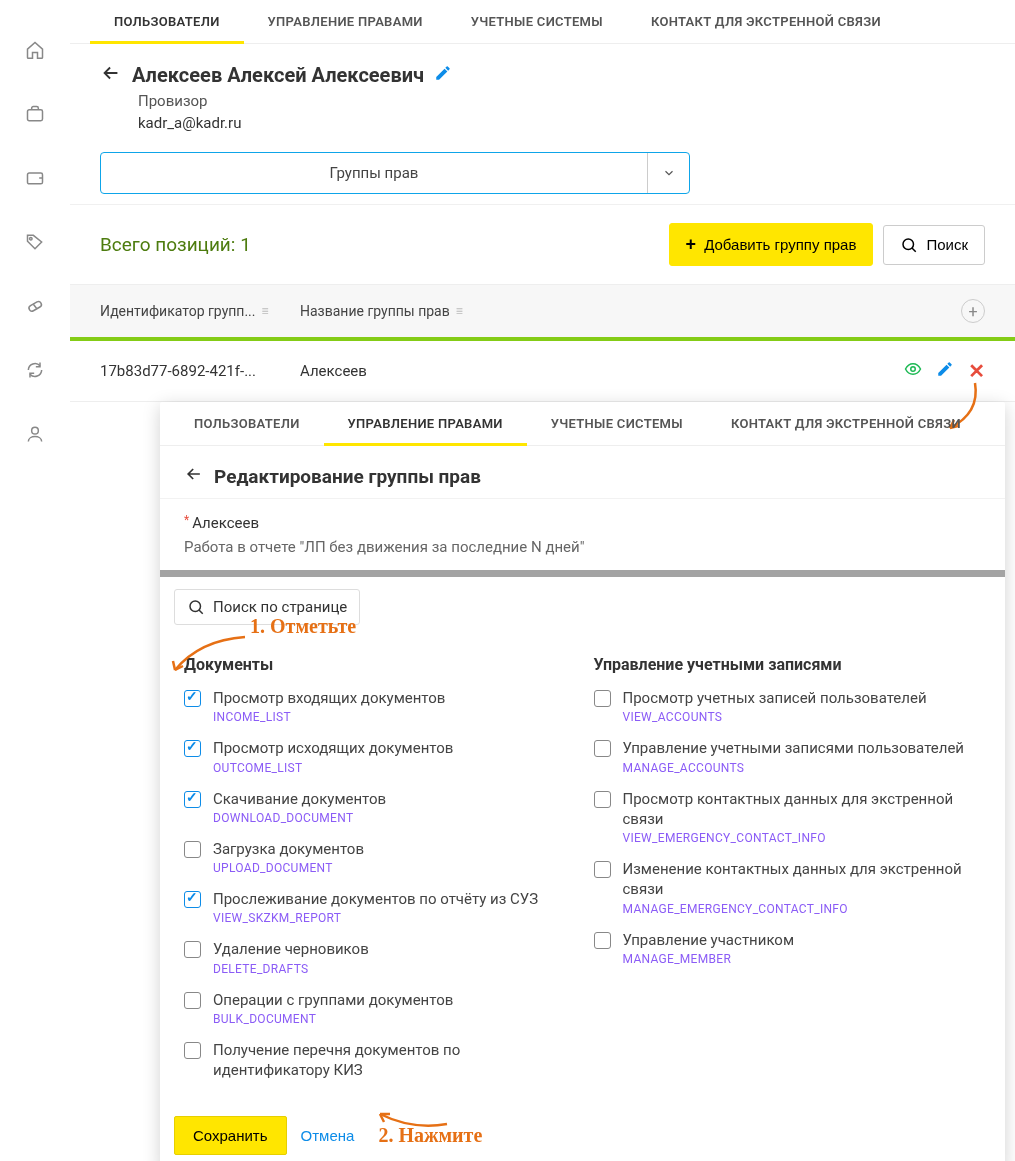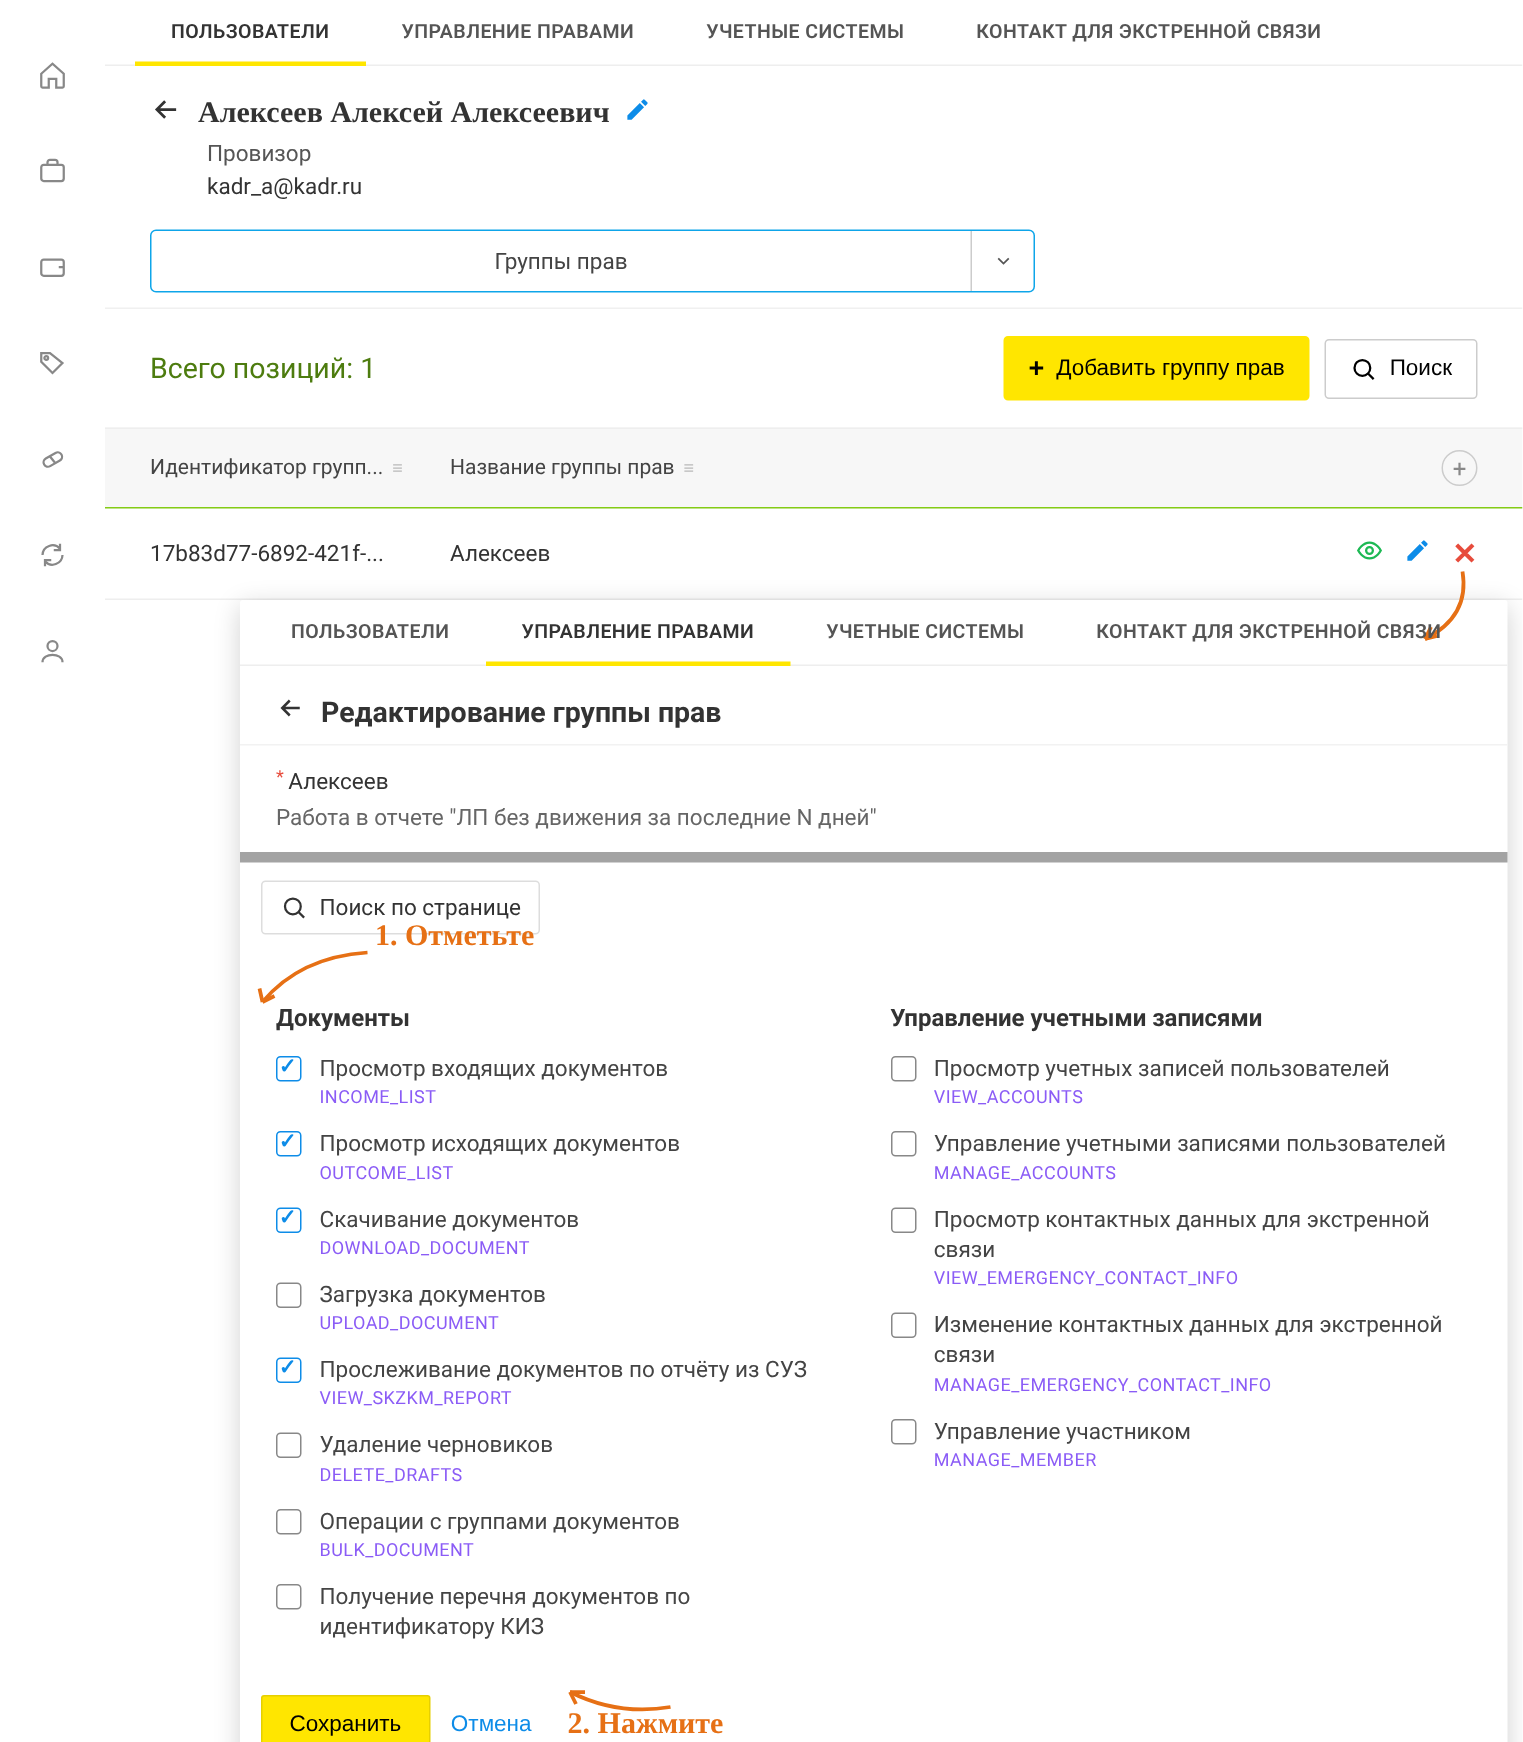--- a/index.html
+++ b/index.html
@@ -8,38 +8,38 @@
 .sidebar { width: 70px; padding-top: 40px; display: flex; flex-direction: column; align-items: center; gap: 40px; }
 .sidebar svg { width: 20px; height: 20px; stroke: #888; fill: none; stroke-width: 1.8; }
 .main { flex: 1; }
 
 .tabs { display: flex; border-bottom: 1px solid #eee; padding: 0 20px; }
 .tab { padding: 14px 24px; font-size: 13px; font-weight: 600; color: #555; cursor: pointer; position: relative; letter-spacing: 0.3px; }
 .tab.active::after { content: ""; position: absolute; bottom: -1px; left: 0; right: 0; height: 3px; background: #ffe600; }
 .tab.active { color: #333; }
 
 .user-header { padding: 18px 30px 10px; }
-.user-title-row { display: flex; align-items: center; gap: 10px; font-family: Liberation Serif, serif; }
+.user-title-row { display: flex; align-items: center; gap: 10px; }
 .user-title { font-size: 20px; font-weight: 700; color: #333; }
 .user-sub { margin-left: 38px; font-size: 15px; color: #555; margin-top: 4px; }
 .user-email { margin-left: 38px; font-size: 15px; color: #333; margin-top: 4px; }
 
 .dropdown-row { padding: 10px 30px; display: flex; }
 .dropdown { flex: 1; max-width: 590px; border: 1px solid #0ea5e9; border-radius: 4px; display: flex; height: 42px; }
 .dropdown-label { flex: 1; display: flex; align-items: center; justify-content: center; font-size: 15px; color: #444; }
 .dropdown-caret { width: 42px; border-left: 1px solid #ccc; display: flex; align-items: center; justify-content: center; }
 
 .toolbar { display: flex; align-items: center; padding: 18px 30px; border-top: 1px solid #f0f0f0; }
 .total-label { font-size: 19px; color: #4d7c0f; }
 .spacer { flex: 1; }
 .btn { padding: 10px 16px; font-size: 15px; border-radius: 3px; cursor: pointer; display: inline-flex; align-items: center; gap: 8px; }
 .btn-yellow { background: #ffe600; border: 1px solid #ffe600; font-weight: 500; }
 .btn-white { background: #fff; border: 1px solid #ccc; margin-left: 10px; font-weight: 500; }
 
-.table-head { display: flex; padding: 14px 30px; background: #f7f7f7; border-top: 1px solid #eee; border-bottom: 1px solid #84cc16; font-size: 14px; color: #444; }
+.table-head { display: flex; padding: 14px 30px; background: #f7f7f7; border-top: 1px solid #eee; border-bottom: 4px solid #84cc16; font-size: 14px; color: #444; }
 .th { display: flex; align-items: center; gap: 6px; }
 .th1 { width: 190px; }
 .th2 { flex: 1; padding-left: 10px; }
 .th-actions { width: 120px; display: flex; justify-content: flex-end; align-items: center; }
 .sort-icon { color: #bbb; font-size: 12px; }
 .plus-circle { width: 24px; height: 24px; border: 1px solid #ccc; border-radius: 50%; display: flex; align-items: center; justify-content: center; color: #888; font-size: 16px; }
 
 .table-row { display: flex; padding: 18px 30px; font-size: 15px; color: #333; border-bottom: 1px solid #eee; align-items: center; }
 .td1 { width: 190px; overflow: hidden; text-overflow: ellipsis; white-space: nowrap; }
 .td2 { flex: 1; padding-left: 10px; }
@@ -56,21 +56,21 @@
 .modal-name { padding: 14px 24px 14px; border-bottom: 7px solid #a3a3a3; }
 .required { color: #e74c3c; font-size: 12px; vertical-align: top; margin-right: 3px; }
 .name-val { font-size: 15px; color: #333; }
 .name-desc { font-size: 15px; color: #666; margin-top: 6px; }
 
 .search-row { padding: 12px 14px; }
 .search-box { border: 1px solid #ddd; border-radius: 3px; display: inline-flex; align-items: center; padding: 8px 12px; gap: 8px; font-size: 15px; }
 
 .perm-body { padding: 12px 24px 10px; display: flex; gap: 22px; position: relative; }
 .perm-col { flex: 1; }
-.perm-heading { font-weight: 700; font-size: 16px; margin: 22px 0 14px; }
+.perm-heading { font-weight: 700; font-size: 16px; margin: 6px 0 14px; }
 .perm-item { display: flex; gap: 12px; margin-bottom: 14px; align-items: flex-start; }
 .perm-label { font-size: 15px; color: #444; line-height: 1.35; }
 .perm-code { font-size: 12px; color: #8b5cf6; margin-top: 2px; letter-spacing: 0.3px; }
 .cb { width: 17px; height: 17px; border: 1.8px solid #888; border-radius: 3px; flex-shrink: 0; margin-top: 2px; position: relative; }
 .cb.checked { border-color: #0d8ce8; }
 .cb.checked::after { content: "✓"; position: absolute; top: -3px; left: 1px; color: #0d8ce8; font-size: 14px; font-weight: bold; }
 
 .modal-footer { padding: 12px 14px 16px; display: flex; align-items: center; gap: 14px; position: relative; }
 .btn-save { background: #ffe600; border: 1px solid #e6cf00; padding: 10px 18px; font-size: 15px; border-radius: 2px; cursor: pointer; }
 .btn-cancel { background: none; border: none; color: #0d8ce8; font-size: 15px; cursor: pointer; }

